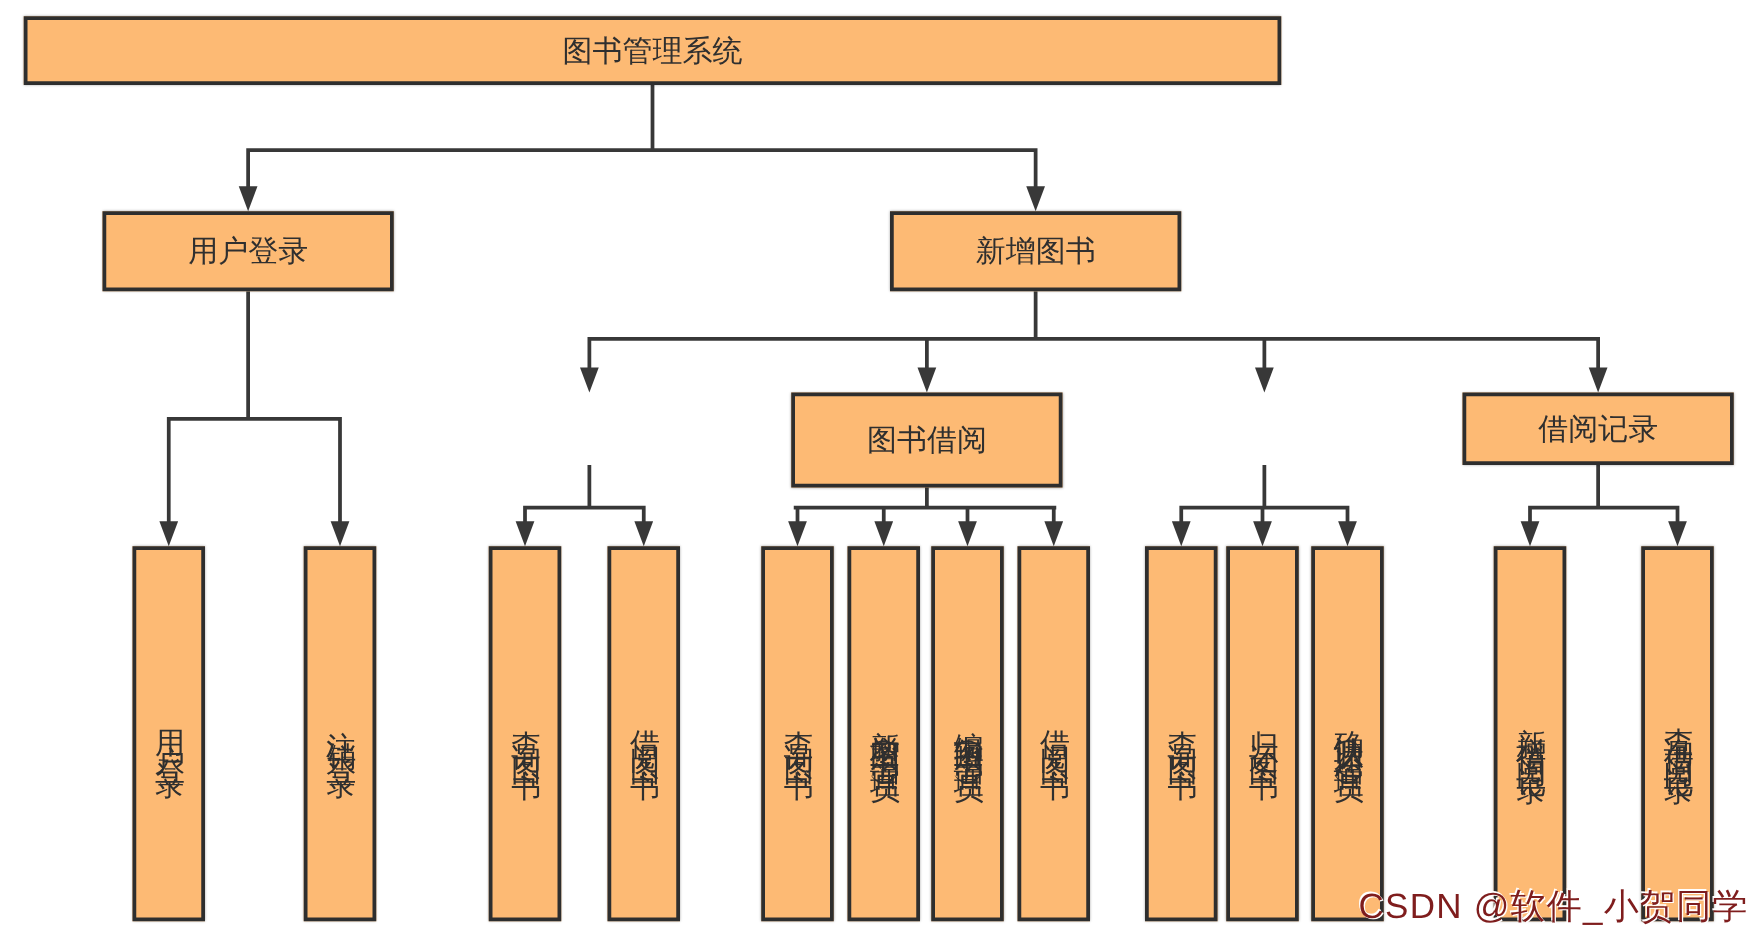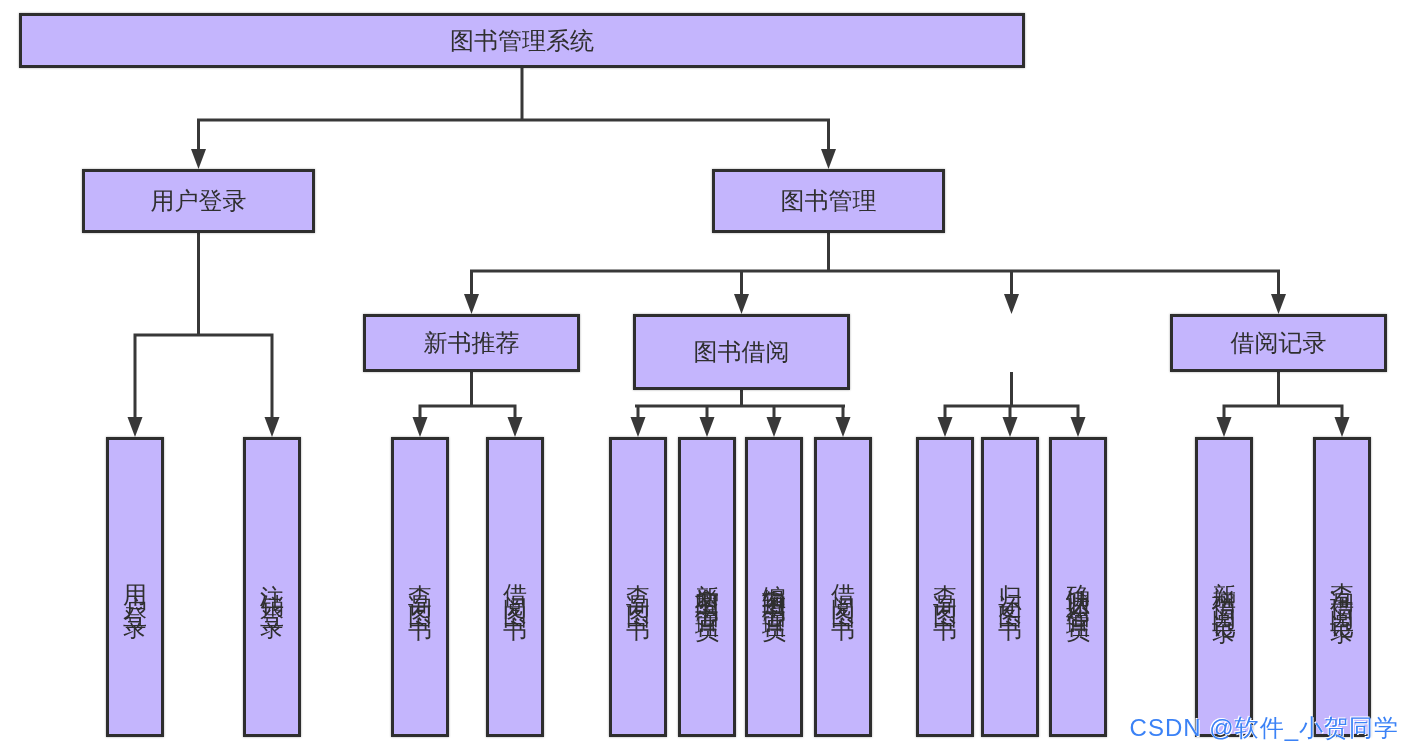--- a/index.html
+++ b/index.html
@@ -6,43 +6,43 @@
   #stage{
     position:relative;
     width:1405px;height:747px;
     background:#ffffff;
     font-family:"Liberation Sans","DejaVu Sans",sans-serif;
     overflow:hidden;
   }
   #connectors{position:absolute;left:0;top:0;width:1405px;height:747px;}
   .node{
     position:absolute;
-    background:#c4b5fd;
+    background:#fdba74;
     border:3px solid #2e2e2e;
     box-sizing:border-box;
     display:flex;align-items:center;justify-content:center;
     color:#2f2f2f;
     font-size:24px;
     box-shadow:0 0 2px rgba(0,0,0,.35);
     z-index:2;
   }
   .node.v{width:58px;height:300px;top:437px;}
   .vt{
     writing-mode:vertical-rl;
     text-orientation:mixed;
     white-space:nowrap;
   }
   .v-short{letter-spacing:11px;}
   .v-mid{letter-spacing:8px;}
   .v-long{letter-spacing:5px;}
   #watermark{
     position:absolute;
     right:6px;bottom:3px;
-    font-size:24px;
-    color:#3b82f6;
+    font-size:28px;
+    color:#7f1d1d;
     text-shadow:1px 1px 0 #ffffff,-1px -1px 0 #ffffff;
     z-index:3;
     letter-spacing:1px;
   }
 </style>
 </head>
 <body>
 
 <div id="stage">
 
@@ -108,26 +108,23 @@
   </svg>
 
   <div class="node h" style="left:19px;top:13px;width:1006px;height:55px">
     <span>图书管理系统</span>
   </div>
 
   <div class="node h" style="left:82px;top:169px;width:233px;height:64px">
     <span>用户登录</span>
   </div>
   <div class="node h" style="left:712px;top:169px;width:233px;height:64px">
-    <span>图书管理</span>
+    <span>新增图书</span>
   </div>
 
-  <div class="node h" style="left:363px;top:314px;width:217px;height:58px">
-    <span>新书推荐</span>
-  </div>
   <div class="node h" style="left:633px;top:314px;width:217px;height:76px">
     <span>图书借阅</span>
   </div>
   <div class="node h" style="left:1170px;top:314px;width:217px;height:58px">
     <span>借阅记录</span>
   </div>
 
   <div class="node v" style="left:106px">
     <span class="vt v-short">用户登录</span>
   </div>

